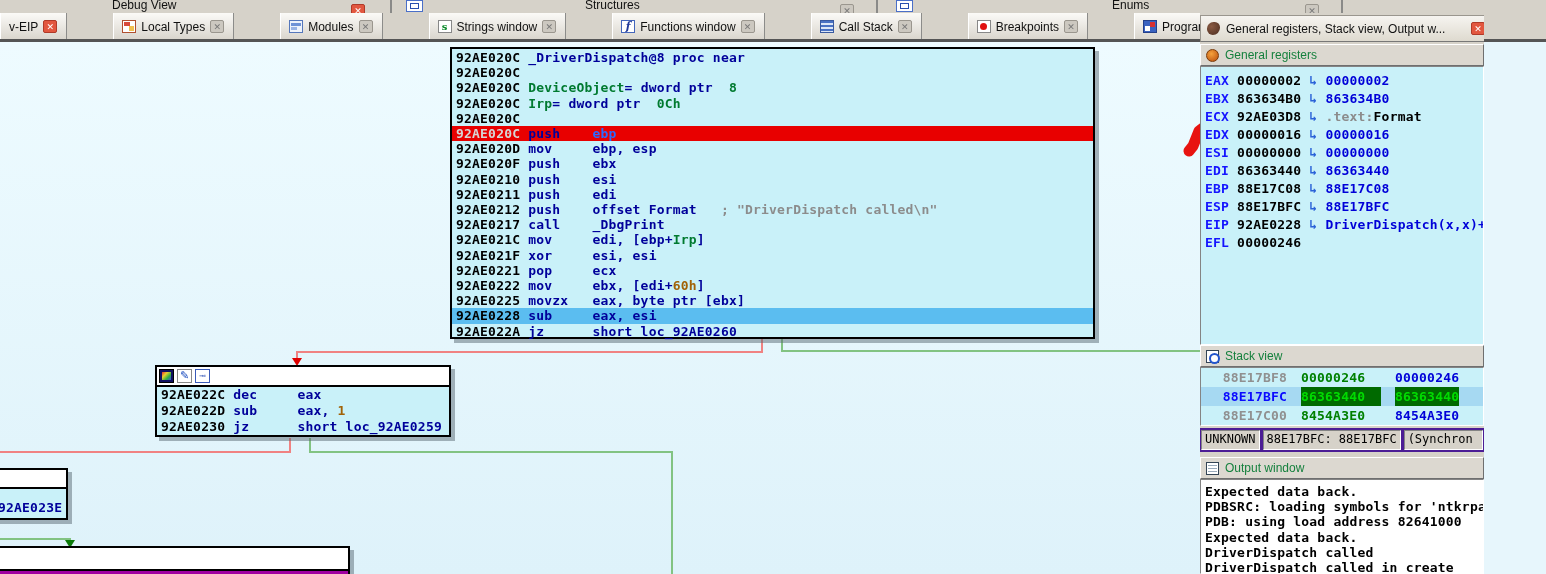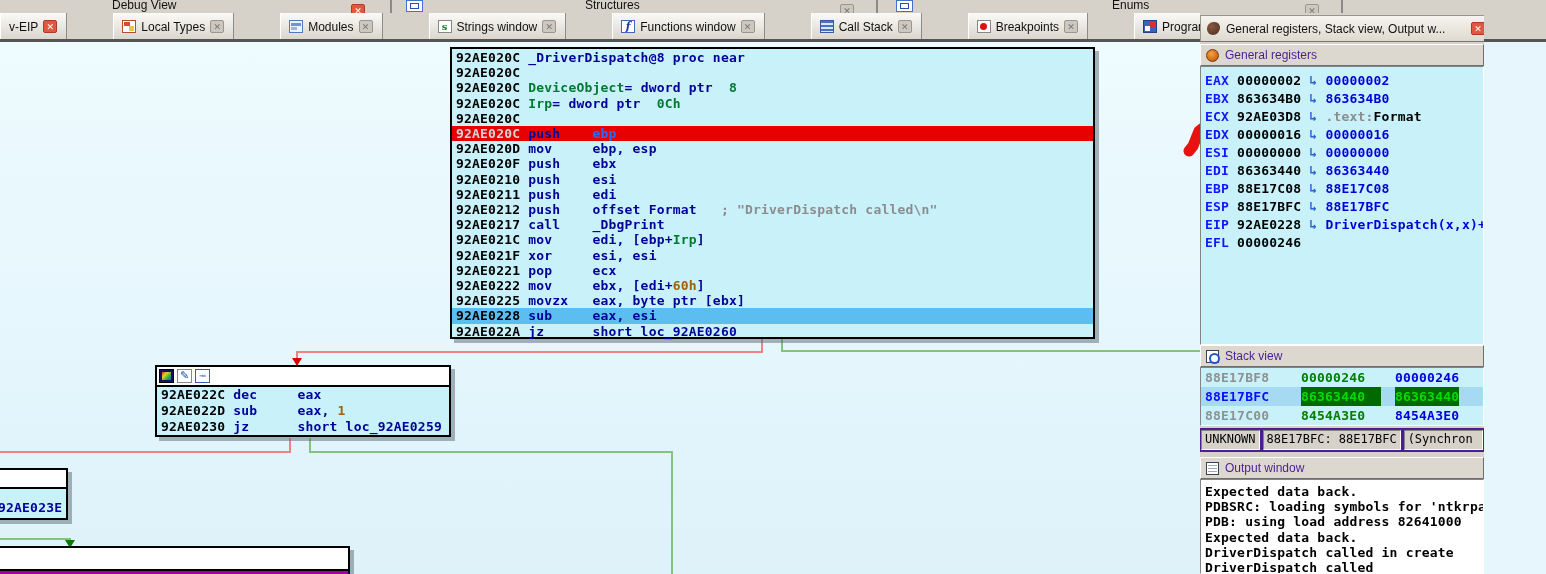--- a/index.html
+++ b/index.html
@@ -96,21 +96,21 @@
   #right-panel { position:absolute; left:1200px; top:13px; width:284px; height:561px;
     background:#d6d2c9; overflow:hidden; }
   #rp-tab { position:absolute; left:0; top:2px; width:292px; height:27px;
     background:linear-gradient(#f6f4f0,#dedacf); border:1px solid #9a968e; border-bottom-color:#777;
     display:flex; align-items:center; gap:6px; padding:0 6px; font-size:12px; color:#111; }
   #rp-tab .xbox { margin-left:auto; }
   .ida-view-icon { width:13px; height:13px; border-radius:50% 40% 55% 45%;
     background:radial-gradient(circle at 35% 35%, #8a5a42, #4a2c1e); }
   .bar3d { position:absolute; left:0; width:284px; height:22px; background:#dcd8d0;
     border:1px solid; border-color:#fff #6f6f6f #6f6f6f #fff;
-    display:flex; align-items:center; gap:6px; padding:0 5px; font-size:12px; color:#4c1d95; }
+    display:flex; align-items:center; gap:6px; padding:0 5px; font-size:12px; color:#15803d; }
   .bug-icon { width:13px; height:13px; border-radius:50%;
     background:radial-gradient(circle at 40% 35%, #f6a23c, #b84c0c); border:1px solid #7a3a08; }
   .stack-view-icon { width:13px; height:13px; background:#fff; border:1px solid #345; position:relative; }
   .stack-view-icon::before { content:""; position:absolute; left:2px; top:2px; width:7px; height:7px;
     border:2px solid #2255cc; border-radius:50%; }
   .output-icon { width:13px; height:13px; background:#fff; border:1px solid #345;
     padding:2px 1px; }
   .output-icon::before { content:""; display:block; height:100%;
     background:repeating-linear-gradient(#9ab 0 1px,#fff 1px 3px); }
 
@@ -128,21 +128,21 @@
   .rf-dark { color:#000; }
 
   #rp-sv-header { top:332px; }
   #rp-sv-body { position:absolute; left:0; top:354px; width:284px; height:59px;
     background:#c9f1f9; overflow:hidden; }
   .stk-row { line-height:19px; padding-left:4px; }
   .stk-row.sel { background:#a6d9f2; }
   .sa-gray { color:#909090; } .sa-sel { color:#0a0aff; }
   .sv-green { color:#008000; } .sv-blue { color:#0000d8; }
   .sv-hl { background:#006a00; color:#00dc00; }
-  .stk-c1 { display:inline-block; width:82px; }
+  .stk-c1 { display:inline-block; width:82px;text-align:right; }
   .stk-c2 { display:inline-block; width:80px; margin-left:14px; }
   .stk-c3 { display:inline-block; margin-left:14px; }
 
   #rp-status { position:absolute; left:0; top:415px; width:284px; height:24px;
     background:#4c1d95; display:flex; gap:3px; padding:2px 1px; }
   .status-cell { border:1px solid; border-color:#848484 #fff #fff #848484;
     font-family:"DejaVu Sans Mono",monospace; font-size:12px; color:#000;
     padding:1px 3px; white-space:nowrap; overflow:hidden; background:#d6d2c9; }
 
   #rp-ow-header { top:444px; }
@@ -276,16 +276,16 @@
     <div id="rp-status">
         <span class="status-cell">UNKNOWN</span>
         <span class="status-cell">88E17BFC: 88E17BFC</span>
         <span class="status-cell" style="flex: 1 0 auto;">(Synchron</span>
       </div>
 
     <div class="bar3d" id="rp-ow-header">
       <span class="icon output-icon"></span>
       <span>Output window</span>
     </div>
-    <div id="rp-ow-body" class="mono sunken"><div class="ow-line">Expected data back.</div><div class="ow-line">PDBSRC: loading symbols for 'ntkrpa</div><div class="ow-line">PDB: using load address 82641000</div><div class="ow-line">Expected data back.</div><div class="ow-line">DriverDispatch called in create</div><div class="ow-line">DriverDispatch called</div></div>
+    <div id="rp-ow-body" class="mono sunken"><div class="ow-line">Expected data back.</div><div class="ow-line">PDBSRC: loading symbols for 'ntkrpa</div><div class="ow-line">PDB: using load address 82641000</div><div class="ow-line">Expected data back.</div><div class="ow-line">DriverDispatch called</div><div class="ow-line">DriverDispatch called in create</div></div>
   </div>
 
 </div>
 
 </body></html>

